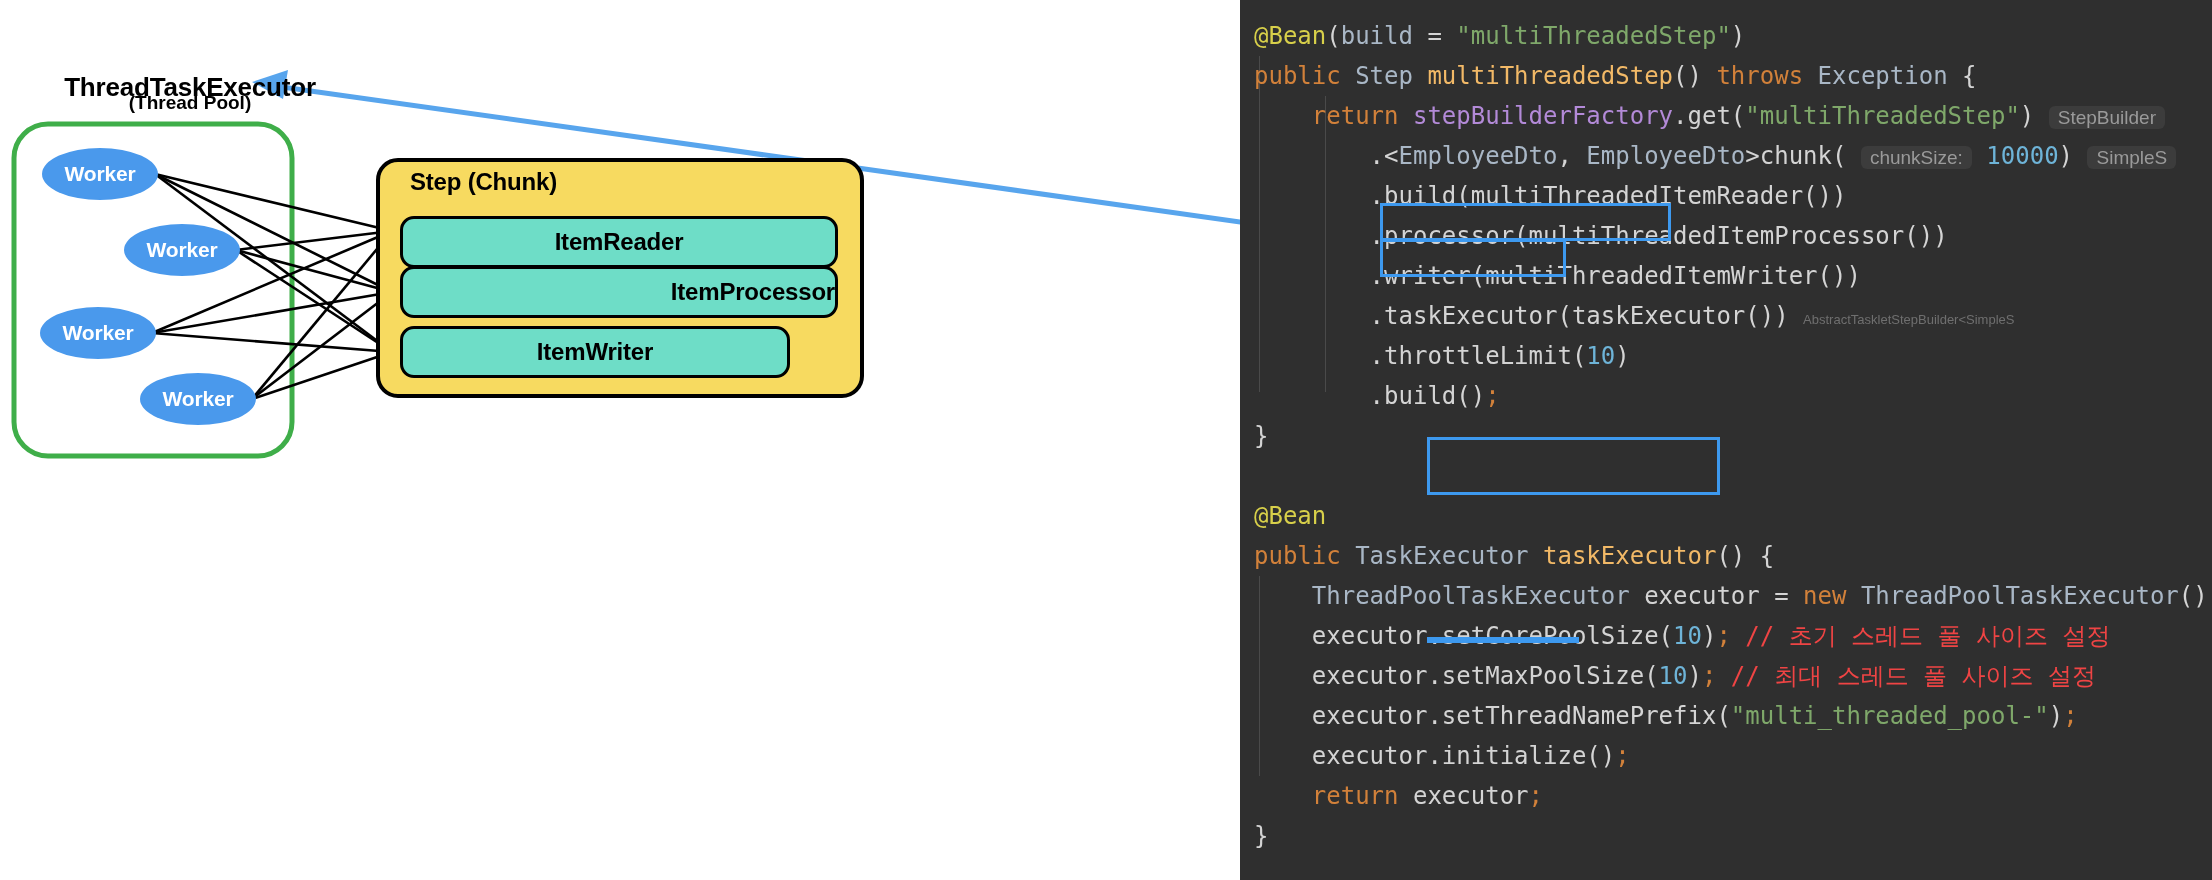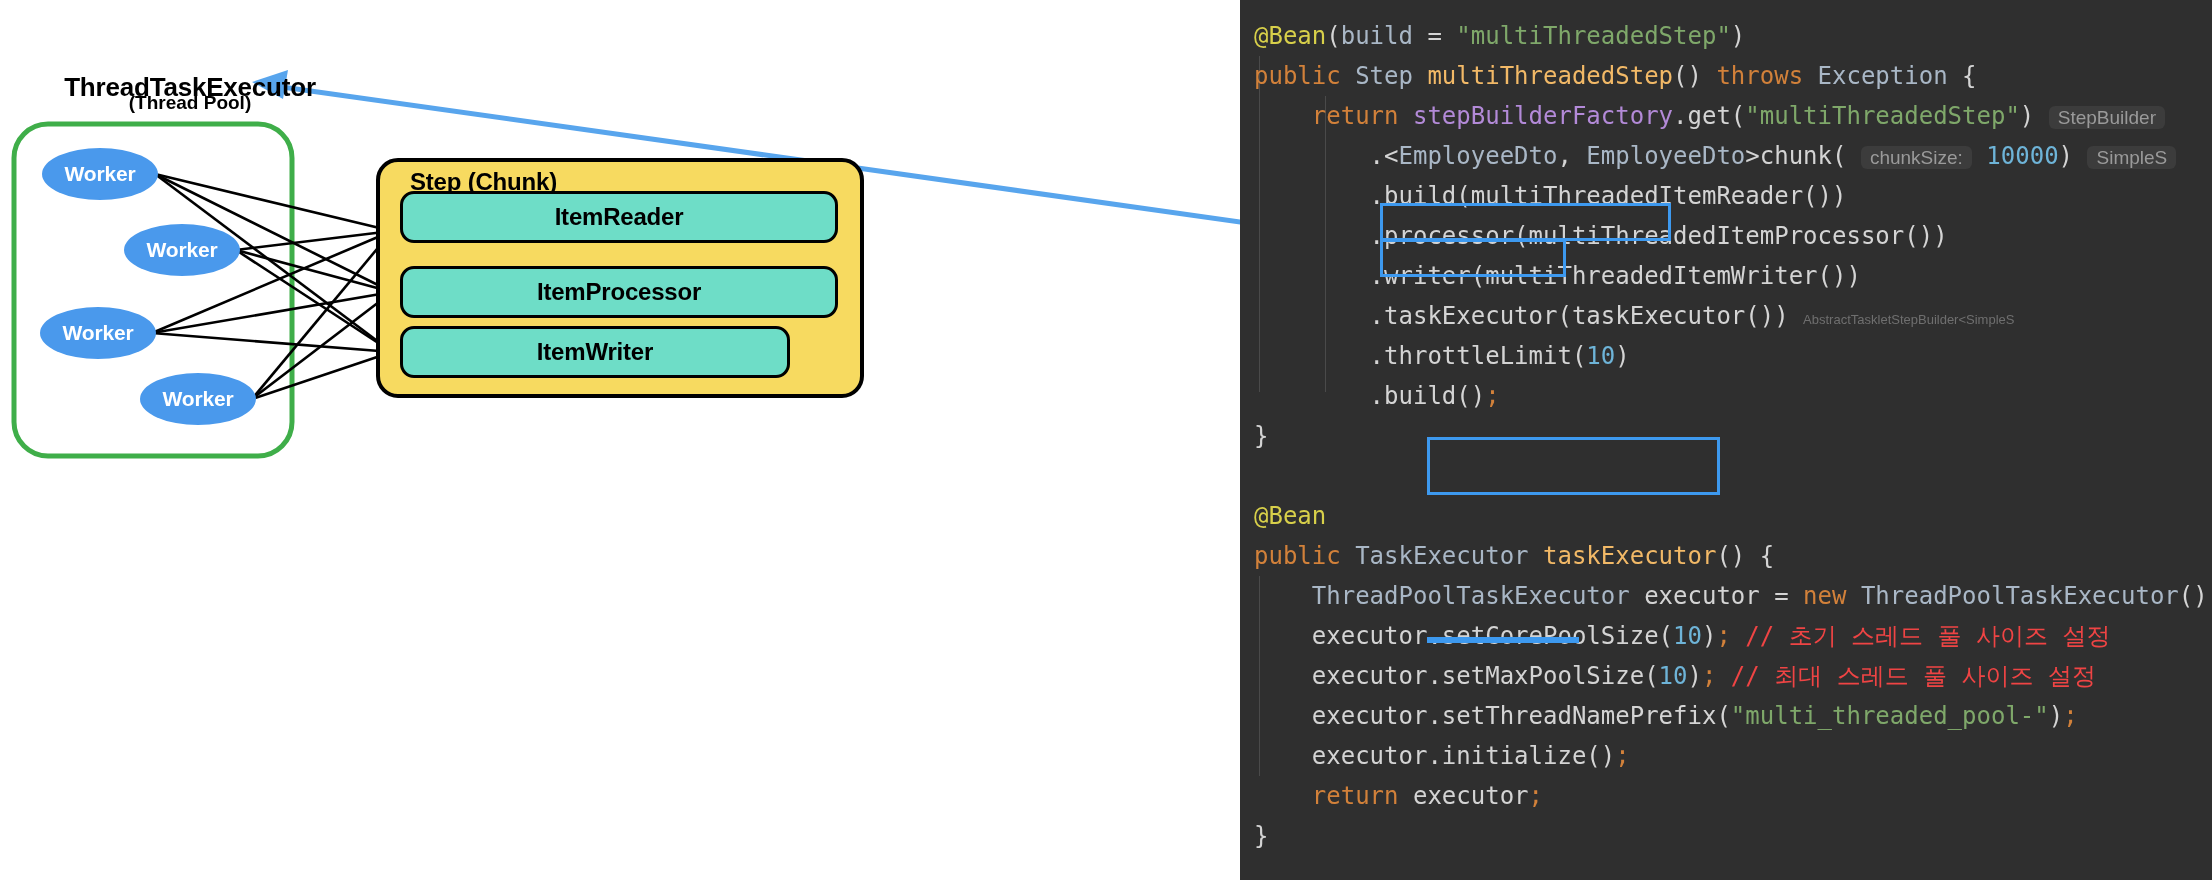--- a/index.html
+++ b/index.html
@@ -159,24 +159,24 @@
     </div>
     <div class="worker" style="left:140px;top:373px;width:116px;height:52px;">
       <span>Worker</span>
     </div>
 
     <div style="position:absolute;left:376px;top:158px;width:488px;height:240px;
                 background:#f7da60;border:4px solid #000;border-radius:22px;box-sizing:border-box;"></div>
 
     <div id="step-title">Step (Chunk)</div>
 
-    <div class="chunk-box" style="left:400px;top:191px;width:438px;height:52px;">
+    <div class="chunk-box" style="left:400px;top:216px;width:438px;height:52px;">
       <span>ItemReader</span>
     </div>
-    <div class="chunk-box" style="left:400px;top:266px;width:438px;height:52px;">
+    <div class="chunk-box" style="left:400px;top:266px;width:438px;height:52px;justify-content:flex-end;">
       <span>ItemProcessor</span>
     </div>
     <div class="chunk-box" style="left:400px;top:326px;width:390px;height:52px;">
       <span>ItemWriter</span>
     </div>
   </div>
 
   <div id="code-panel">
     <div id="code-inner">
 

